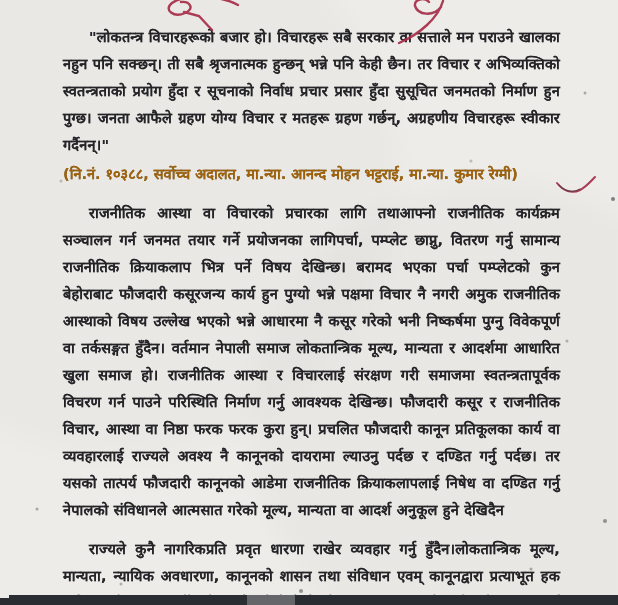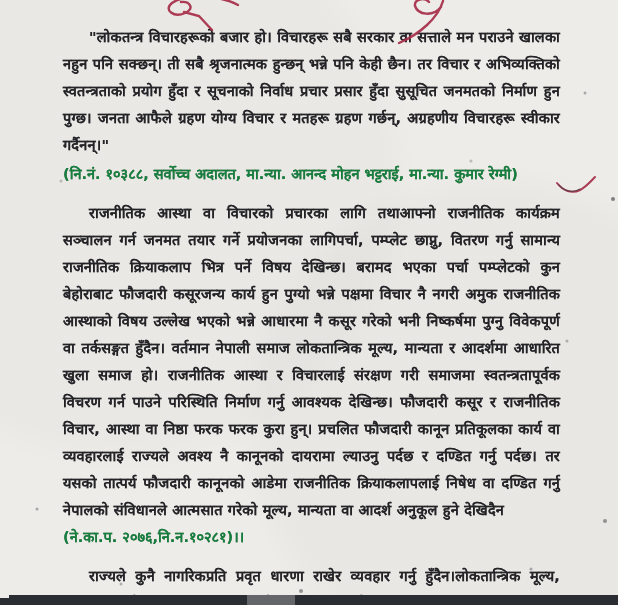--- a/index.html
+++ b/index.html
@@ -28,21 +28,21 @@
     text-align: justify;
     letter-spacing: 0.2px;
     color: #242428;
     text-shadow: 0 0 0.4px rgba(30,30,35,0.55);
   }
   .para.indent { text-indent: 26px; }
   .citation-line {
     font-size: 14.5px;
     line-height: 27px;
     font-weight: 600;
-    color: #15803d;
+    color: #a16207;
     text-align: left;
     text-shadow: 0 0 0.4px rgba(30,30,35,0.55);
   }
   .gap-sm { margin-top: 2px; }
   .gap-md { margin-top: 12px; }
   
   .pen-overlay {
     position: absolute; left: 0; top: 0;
     width: 618px; height: 605px;
     pointer-events: none;
@@ -82,21 +82,20 @@
 <body>
 
 <div class="page">
 
   <p class="para indent">"लोकतन्त्र विचारहरूको बजार हो। विचारहरू सबै सरकार वा सत्ताले मन पराउने खालका नहुन पनि सक्छन्। ती सबै श्रृजनात्मक हुन्छन् भन्ने पनि केही छैन। तर विचार र अभिव्यक्तिको स्वतन्त्रताको प्रयोग हुँदा र सूचनाको निर्वाध प्रचार प्रसार हुँदा सुसूचित जनमतको निर्माण हुन पुग्छ। जनता आफैले ग्रहण योग्य विचार र मतहरू ग्रहण गर्छन्, अग्रहणीय विचारहरू स्वीकार गर्दैनन्।"</p>
 
   <p class="citation-line gap-sm">(नि.नं. १०३८८, सर्वोच्च अदालत, मा.न्या. आनन्द मोहन भट्टराई, मा.न्या. कुमार रेग्मी)</p>
 
   <p class="para indent gap-md">राजनीतिक आस्था वा विचारको प्रचारका लागि तथाआफ्नो राजनीतिक कार्यक्रम सञ्चालन गर्न जनमत तयार गर्ने प्रयोजनका लागिपर्चा, पम्प्लेट छाप्नु, वितरण गर्नु सामान्य राजनीतिक क्रियाकलाप भित्र पर्ने विषय देखिन्छ। बरामद भएका पर्चा पम्प्लेटको कुन बेहोराबाट फौजदारी कसूरजन्य कार्य हुन पुग्यो भन्ने पक्षमा विचार नै नगरी अमुक राजनीतिक आस्थाको विषय उल्लेख भएको भन्ने आधारमा नै कसूर गरेको भनी निष्कर्षमा पुग्नु विवेकपूर्ण वा तर्कसङ्गत हुँदैन। वर्तमान नेपाली समाज लोकतान्त्रिक मूल्य, मान्यता र आदर्शमा आधारित खुला समाज हो। राजनीतिक आस्था र विचारलाई संरक्षण गरी समाजमा स्वतन्त्रतापूर्वक विचरण गर्न पाउने परिस्थिति निर्माण गर्नु आवश्यक देखिन्छ। फौजदारी कसूर र राजनीतिक विचार, आस्था वा निष्ठा फरक फरक कुरा हुन्। प्रचलित फौजदारी कानून प्रतिकूलका कार्य वा व्यवहारलाई राज्यले अवश्य नै कानूनको दायरामा ल्याउनु पर्दछ र दण्डित गर्नु पर्दछ। तर यसको तात्पर्य फौजदारी कानूनको आडेमा राजनीतिक क्रियाकलापलाई निषेध वा दण्डित गर्नु नेपालको संविधानले आत्मसात गरेको मूल्य, मान्यता वा आदर्श अनुकूल हुने देखिदैन</p>
 
-  <p class="citation-line">(ने.का.प. २०७६,नि.न.१०२८१)।।</p>
 
   <p class="para indent gap-md"><span>राज्यले कुनै नागरिकप्रति प्रवृत धारणा राखेर व्यवहार गर्नु हुँदैन।लोकतान्त्रिक मूल्य, मान्यता, न्यायिक अवधारणा, कानूनको शासन तथा संविधान एवम् कानूनद्वारा प्रत्याभूत हक अधिकारको संरक्षण गर्ने समेत कुनै दृष्टिले हेर्दा पनि प्रवृत्त धारणा राखेर गरिएको व्यवहारलाई उचित ठान्न सकिदैन। कानूनी प्रकृयामा व्यक्ति उपर गरिने व्यवहार न्यायिक, स्वच्छ र तर्कसगत </span></p>
 
 </div>
 
 <svg class="pen-overlay" viewBox="0 0 618 605">
   <g stroke="#a62b48" stroke-width="2.4" fill="none" stroke-linecap="round" opacity="0.92">
     <path d="M238,5 C222,-4 186,-7 172,3 C163,10 174,18 185,13 C195,9 190,1 181,2 M184,12 L199,16 L212,30"></path>
     <path d="M443,1 C438,18 420,34 399,43 M441,7 C433,17 418,15 415,6 C414,-1 424,-3 429,2"></path>
     <path stroke-width="2" d="M557,183 C563,191 572,194 580,190 C586,187 591,181 595,177"></path>

